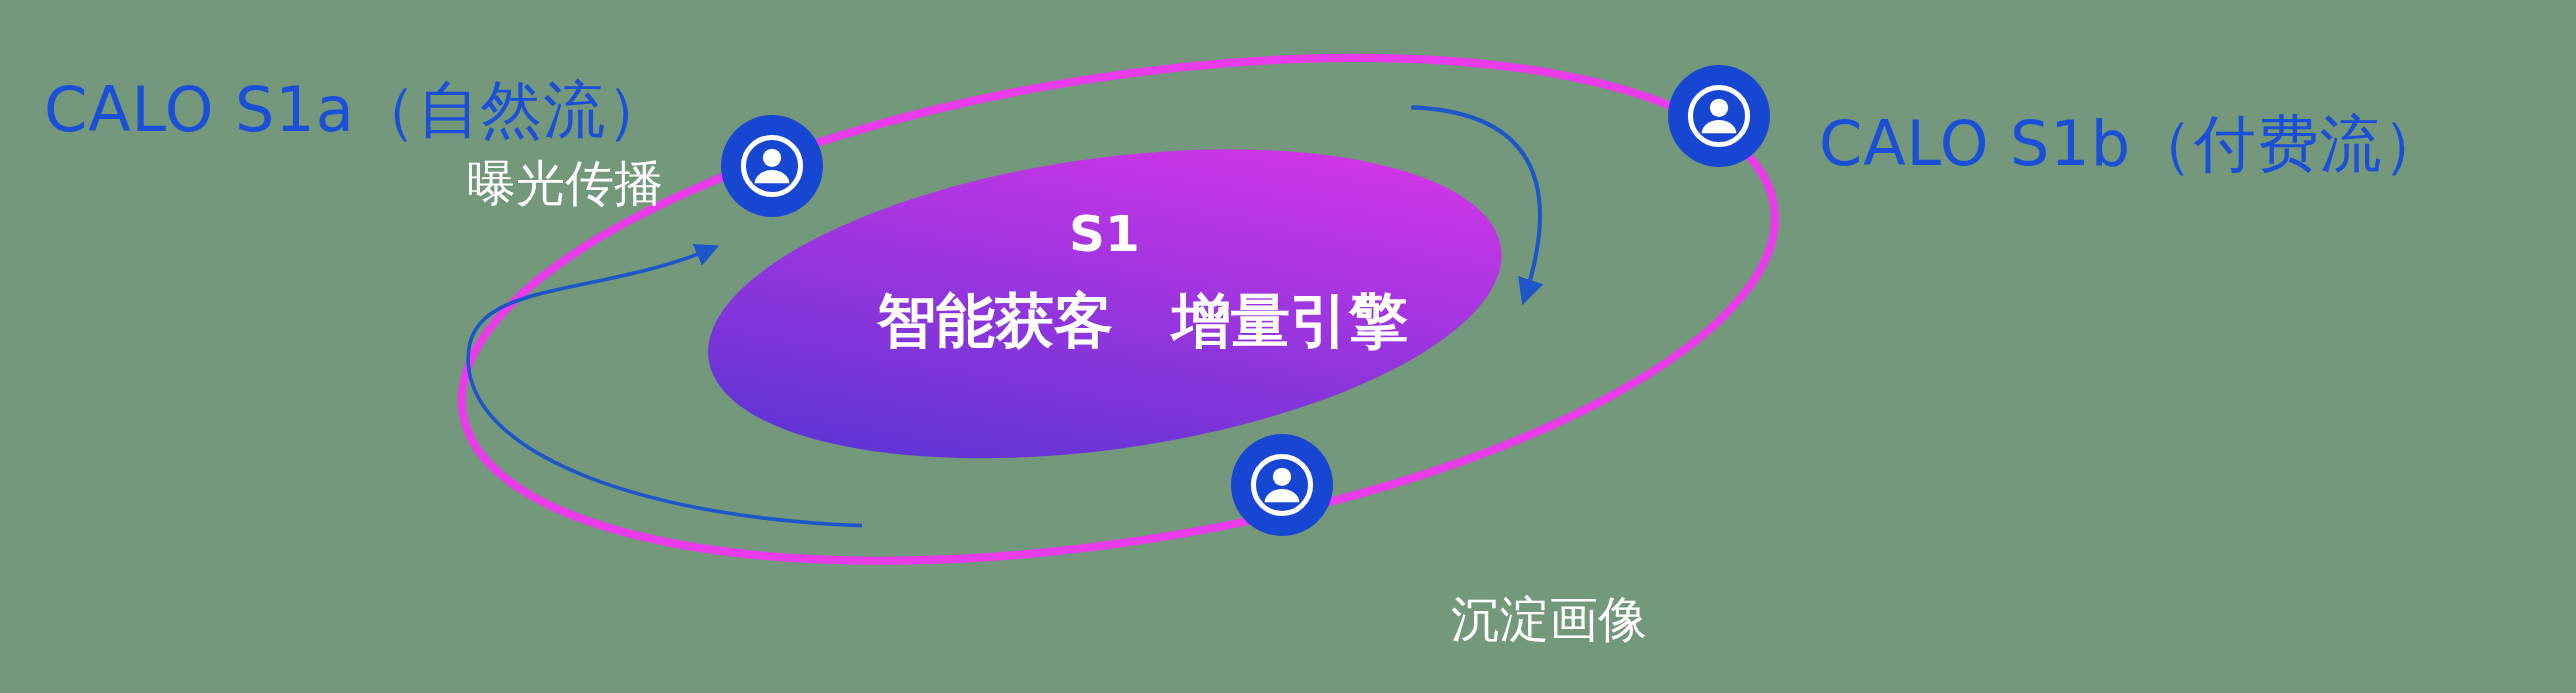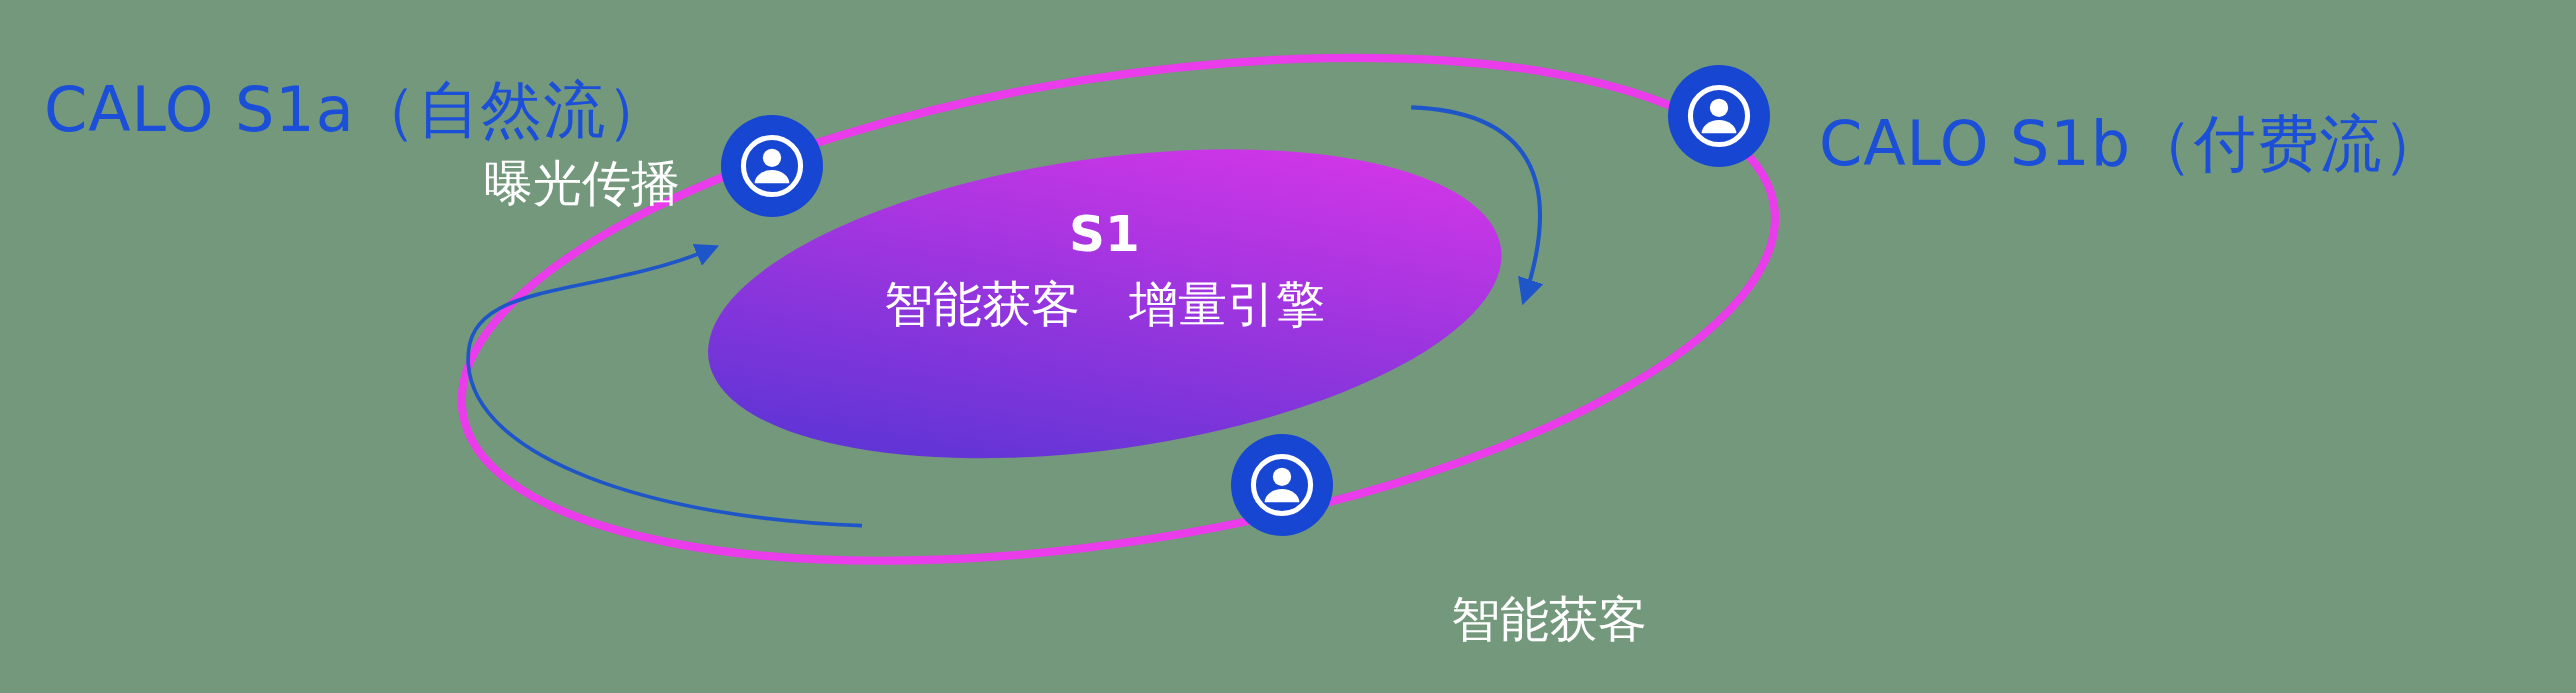--- a/index.html
+++ b/index.html
@@ -48,23 +48,23 @@
     text-align: center;
     color: #ffffff;
     pointer-events: none;
   }
   .center-title {
     font-size: 50px;
     font-weight: 700;
     line-height: 1.1;
   }
   .center-sub {
-    margin-top: 10px;
-    font-size: 49px;
-    font-weight: 400;
+    margin-top: 20px;
+    font-size: 59px;
+    font-weight: 700;
     white-space: pre;
   }
   .user-badge {
     position: absolute;
     width: 102px;
     height: 102px;
   }
   .user-badge svg {
     width: 100%;
     height: 100%;
@@ -122,20 +122,20 @@
   <div class="user-badge" style="left:1231px; top:434px;">
     <svg viewBox="0 0 100 100">
       <circle cx="50" cy="50" r="50" fill="#1746d2"></circle>
       <circle cx="50" cy="50" r="28" fill="none" stroke="#ffffff" stroke-width="5"></circle>
       <circle cx="50" cy="42" r="9" fill="#ffffff"></circle>
       <path d="M 33 67 a 17 13 0 0 1 34 0 z" fill="#ffffff"></path>
     </svg>
   </div>
 
   <div class="node-title" style="left:44px; top:44px;">CALO S1a（自然流）</div>
-  <div class="node-sub" style="left:484px; top:151px;font-family:Liberation Mono, monospace;">曝光传播</div>
+  <div class="node-sub" style="left:467px; top:151px;font-family:Liberation Mono, monospace;">曝光传播</div>
 
   <div class="node-title" style="left:1819px; top:78px;">CALO S1b（付费流）</div>
 
-  <div class="node-sub" style="left:1451px; top:587px;">智能获客</div>
+  <div class="node-sub" style="left:1451px; top:587px;">沉淀画像</div>
 
 </div>
 
 
 </body></html>

